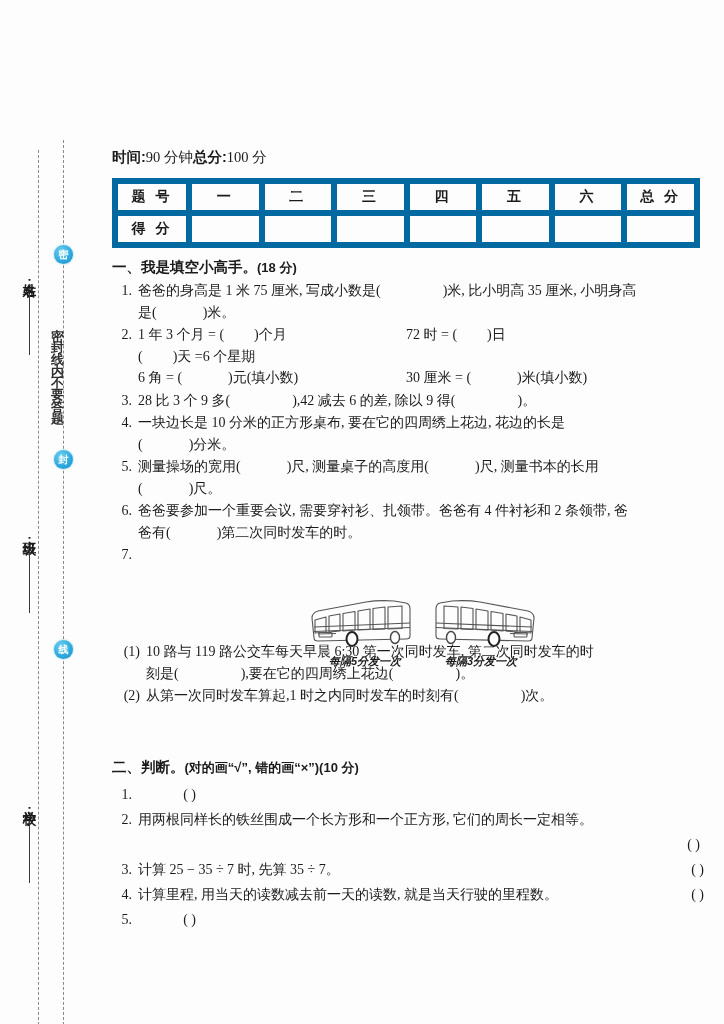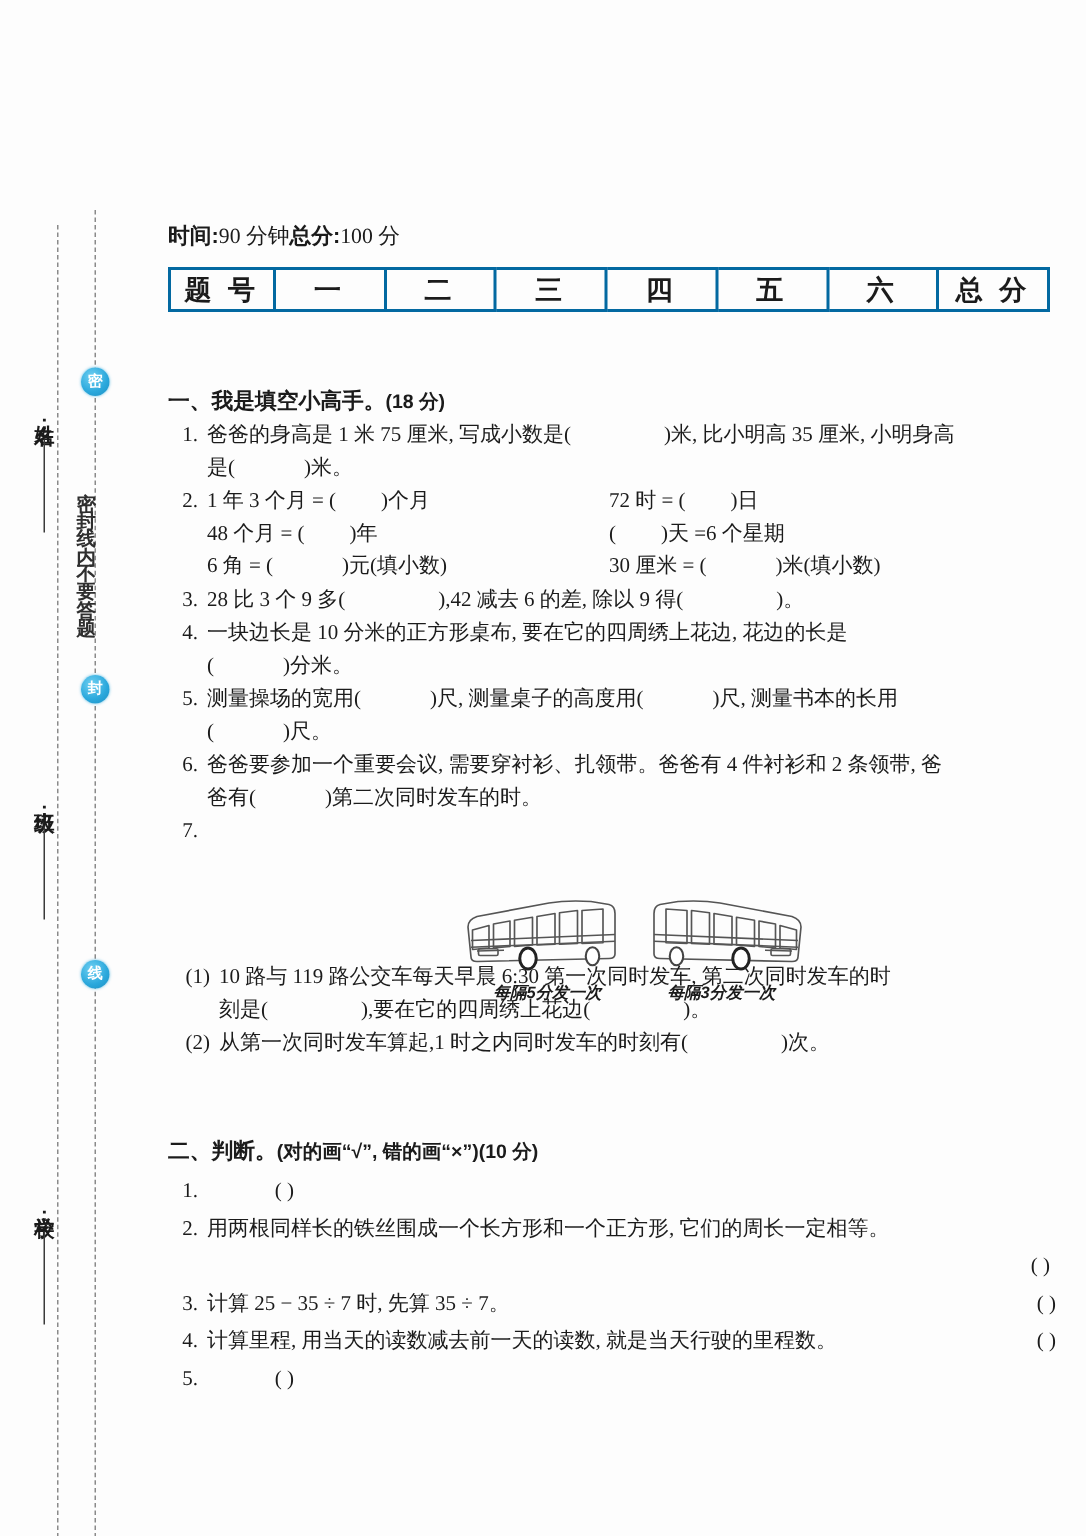--- a/index.html
+++ b/index.html
@@ -123,25 +123,25 @@
   
   #score-table {
     position: absolute;
     left: 0;
     top: 178px;
     width: 588px;
     border-collapse: collapse;
     table-layout: fixed;
   }
   #score-table td {
-    border: 2px solid #0369a1;
+    border: 6px solid #0369a1;
     height: 26px;
     text-align: center;
     vertical-align: middle;
-    font-size: 18px;
+    font-size: 14px;
     font-family: "Liberation Sans", "DejaVu Sans", sans-serif;
     font-weight: bold;
     letter-spacing: 3px;
     padding: 0;
   }
   #score-table td.lbl { width: 68px; }
   #score-table tr.row-score td { font-weight: bold; }
 
   
   .section-head {
@@ -270,20 +270,30 @@
           <tr class="row-head">
         <td class="lbl">题 号</td>
         <td>一</td>
         <td>二</td>
         <td>三</td>
         <td>四</td>
         <td>五</td>
         <td>六</td>
         <td>总 分</td>
       </tr>
+      <tr class="row-score">
+        <td class="lbl">得 分</td>
+        <td></td>
+        <td></td>
+        <td></td>
+        <td></td>
+        <td></td>
+        <td></td>
+        <td></td>
+      </tr>
     </tbody>
       </table>
 
     <div class="section-head" id="sec1-head">
       <span>一、我是填空小高手。</span><span class="hint">(18 分)</span>
     </div>
 
     <div class="qlist" id="q-fill">
 
       <div class="q">
@@ -295,21 +305,20 @@
       </div>
 
       <div class="q">
         <div class="num">2.</div>
         <div class="body">
           <div class="two-col">
             <div class="c1"><span>1 年 3 个月 = (</span><span class="gap-sm"></span><span>)个月</span></div>
             <div class="c2"><span>72 时 = (</span><span class="gap-sm"></span><span>)日</span></div>
           </div>
           <div class="two-col">
-            <div class="c1"><span>48 个月 = (</span><span class="gap-sm"></span><span>)年</span></div>
             <div class="c2"><span>(</span><span class="gap-sm"></span><span>)天 =6 个星期</span></div>
           </div>
           <div class="two-col">
             <div class="c1"><span>6 角 = (</span><span class="gap-md"></span><span>)元(填小数)</span></div>
             <div class="c2"><span>30 厘米 = (</span><span class="gap-md"></span><span>)米(填小数)</span></div>
           </div>
         </div>
       </div>
 
       <div class="q">

